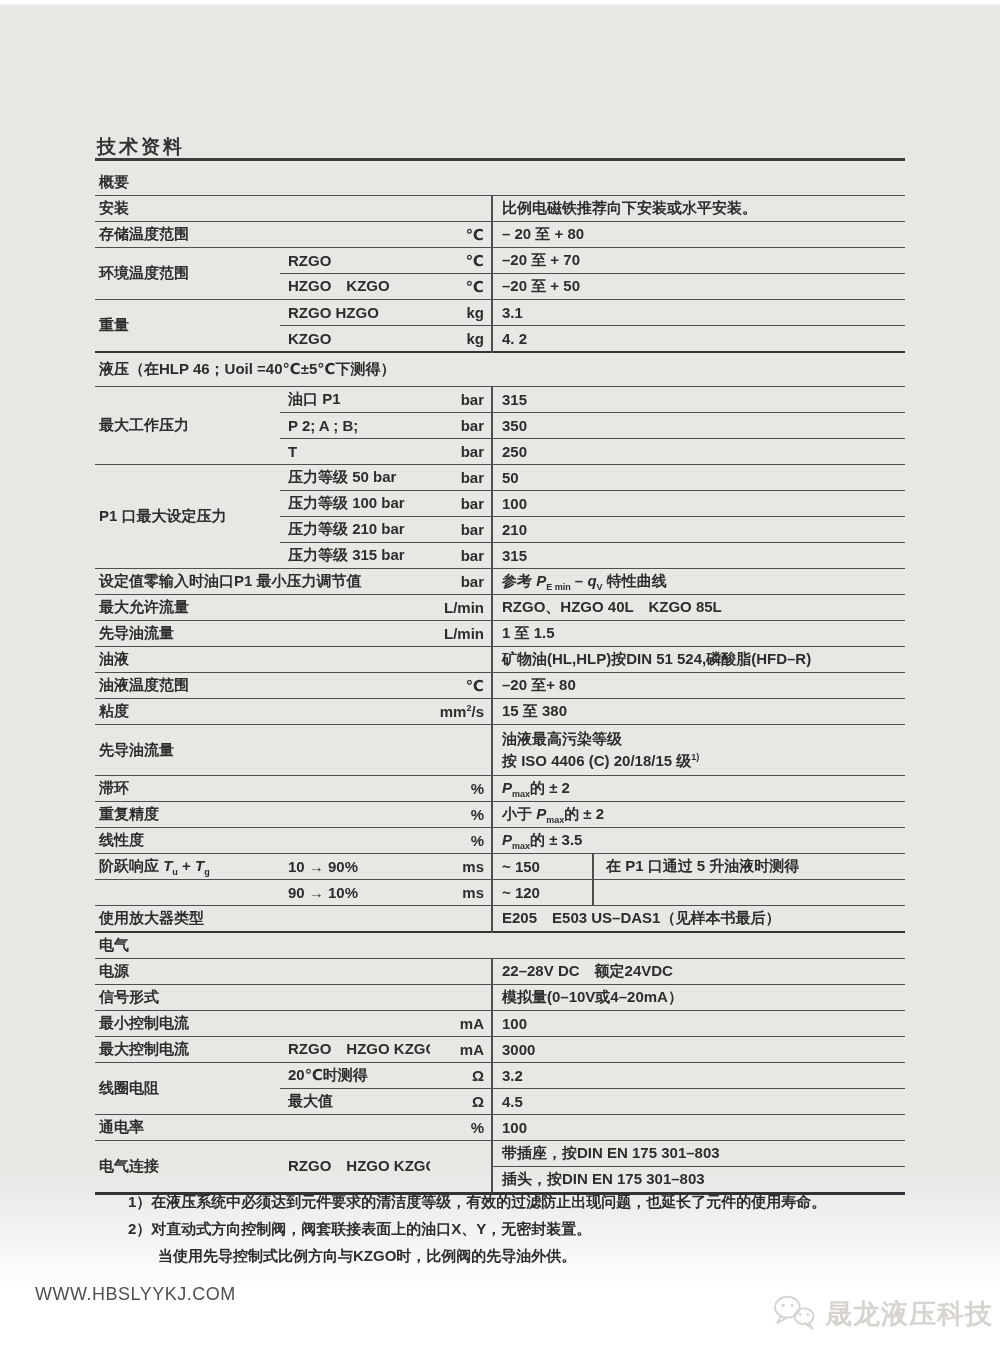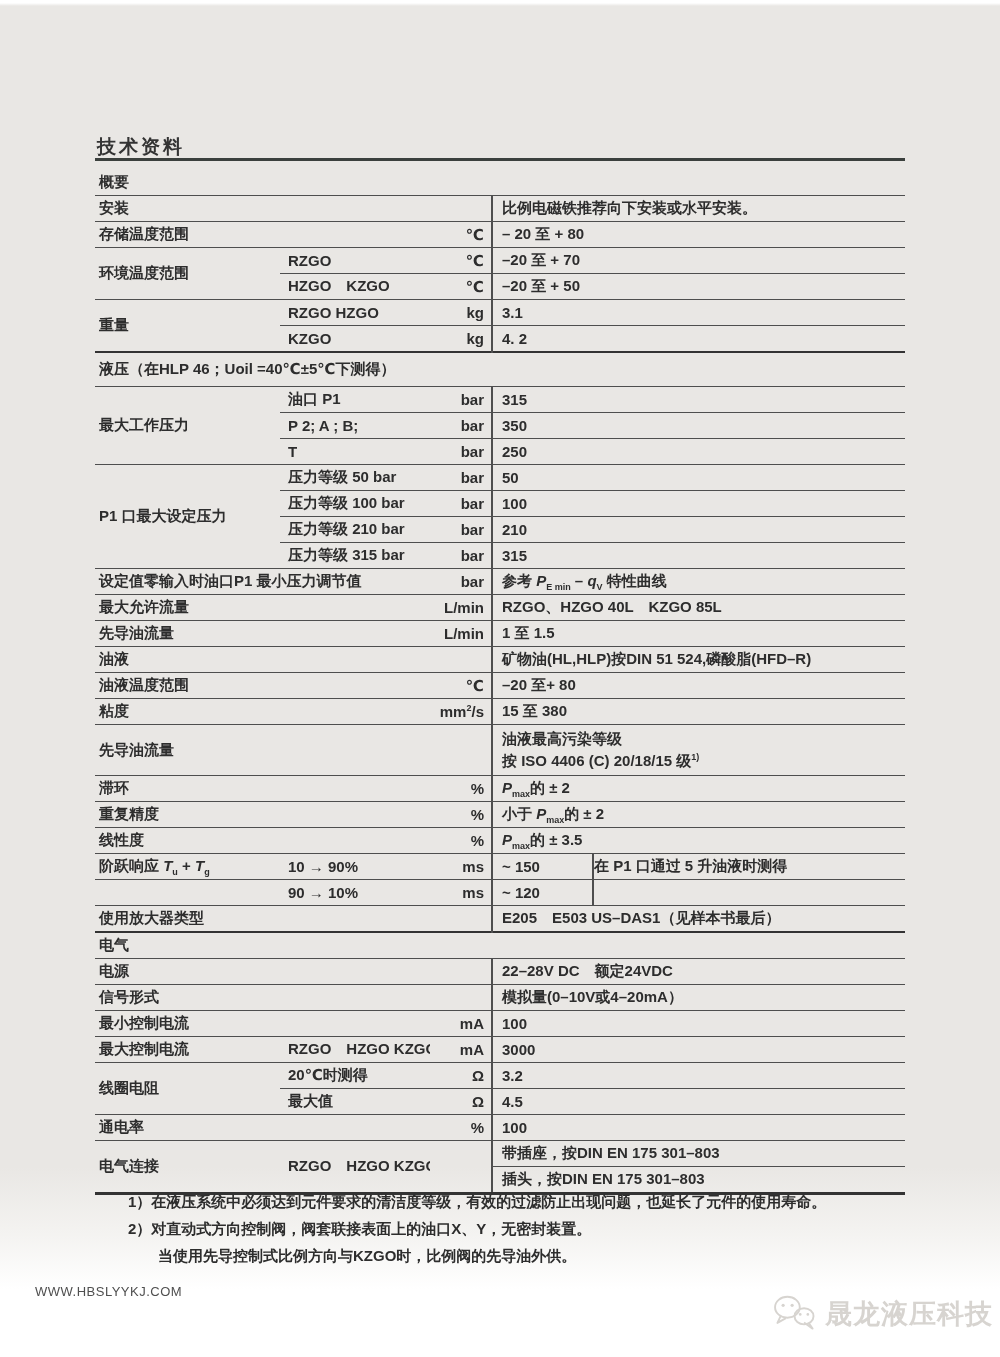--- a/index.html
+++ b/index.html
@@ -46,31 +46,31 @@
   .spec-table tr.tall td { height:50px; }
   td.lab { padding-left:4px; }
   td.sec-cell { padding-left:4px; }
   td.sub { padding-left:8px; }
   td.unit { text-align:right; padding-right:7px; }
   td.value { border-left:2px solid #4e4e4e; padding-left:9px; }
   td.value.split { padding:0; }
   .sp { display:flex; align-items:stretch; height:25px; }
   .vb { width:101px; box-sizing:border-box; padding-left:9px; border-right:2px solid #4e4e4e;
         display:flex; align-items:center; }
-  .nt { display:flex; align-items:center; }
+  .nt { padding-left:12px; display:flex; align-items:center; }
   .two-line { line-height:1.45; white-space:nowrap; }
   .var { font-style:italic; }
   .spec-table sub { font-size:9px; line-height:0; }
   .spec-table sup { font-size:9px; line-height:0; }
 
   
   .notes { position:absolute; left:128px; top:1188px; font-size:15px; font-weight:bold;
            color:#2d2d2d; line-height:27px; }
   .notes .cont { padding-left:30px; }
-  .footer-url { position:absolute; left:35px; top:1284px; font-size:13px; color:#4f4f4f; letter-spacing:0.5px; }
+  .footer-url { position:absolute; left:35px; top:1284px; font-size:18px; color:#4f4f4f; letter-spacing:0.5px; }
   .watermark { position:absolute; left:772px; top:1293px; display:flex; align-items:center; gap:7px; }
   .watermark-text { font-size:27px; font-weight:bold; color:#d7d4d0; letter-spacing:1px;
                     text-shadow:0 1px 0 #fff; white-space:nowrap; }
 </style>
 </head>
 <body>
 
 <div class="page">
   <div class="top-strip"></div>
 

